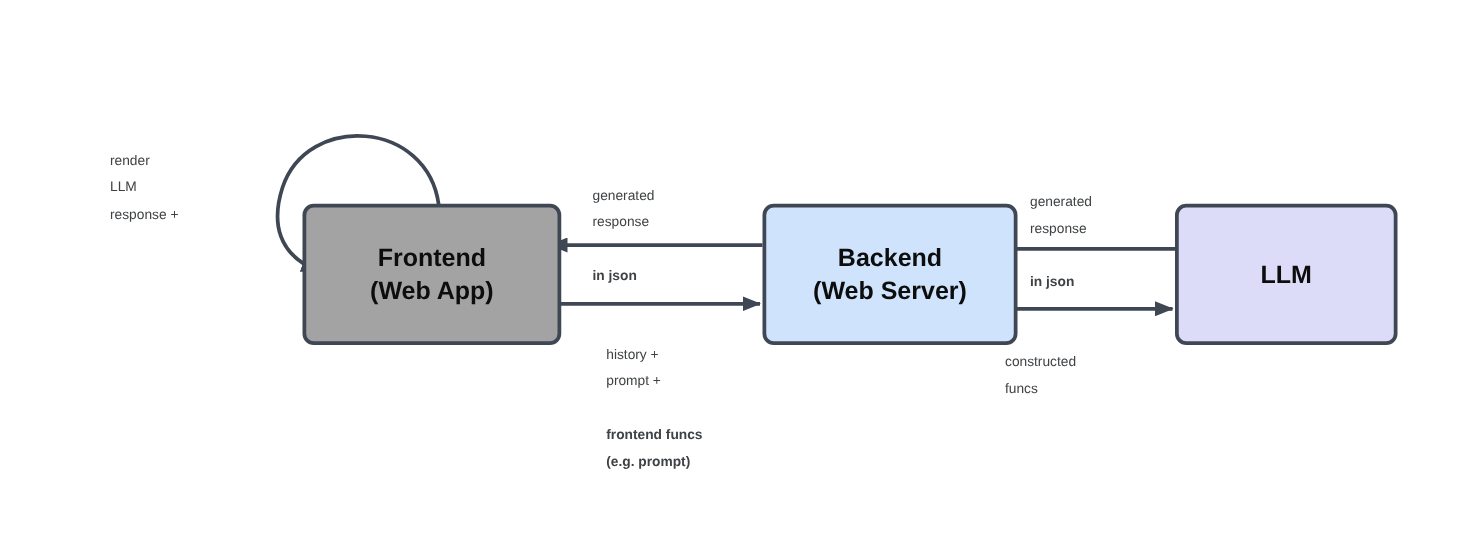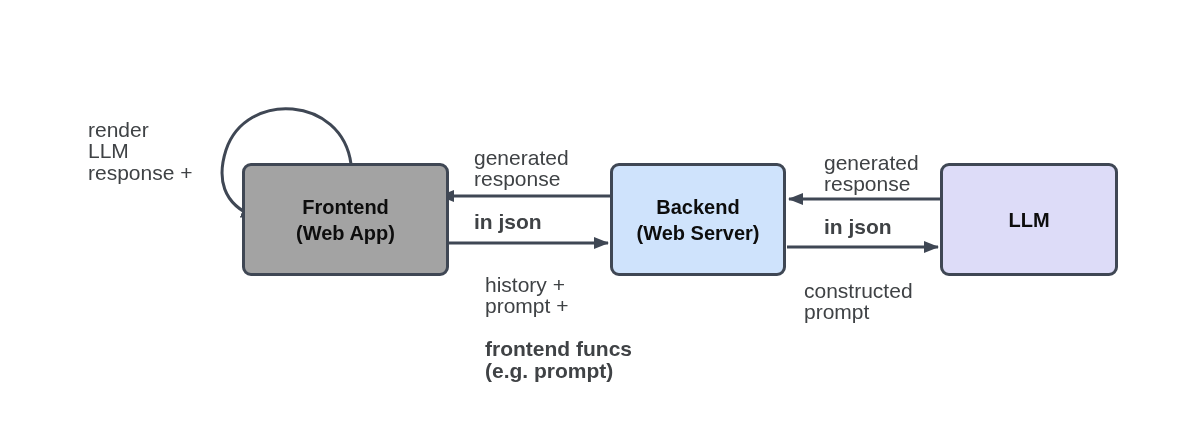--- a/index.html
+++ b/index.html
@@ -30,25 +30,25 @@
     text-align: center;
   }
   .node-title {
     font-size: 20px;
     font-weight: bold;
     line-height: 26px;
     color: #0d0d0d;
     white-space: pre-line;
   }
   #node-frontend { left: 242px; width: 207px; background: #a3a3a3; }
-  #node-backend  { left: 610px; width: 176px; background: #cfe3fc; }
+  #node-backend  { left: 610px; width: 204px; background: #cfe3fc; }
   #node-llm      { left: 940px; width: 178px; background: #dddcf8; }
   .edge-label {
     position: absolute;
-    font-size: 21px;
+    font-size: 11px;
     line-height: 21.5px;
     color: #3f4245;
     white-space: pre-line;
   }
   .edge-label .lbl-regular { display: block; white-space: pre-line; }
   .edge-label .lbl-bold { display: block; white-space: pre-line; font-weight: bold; }
   #label-loop      { left: 88px;  top: 97px;  }
   #label-gen-fe    { left: 474px; top: 125px; }
   #label-hist      { left: 485px; top: 252px; }
   #label-gen-be    { left: 824px; top: 130px; }
@@ -111,16 +111,16 @@
   </div>
 
   <div class="edge-label" id="label-gen-be">
     <span class="lbl-regular">generated
 response</span>
     <span class="lbl-bold">in json</span>
   </div>
 
   <div class="edge-label" id="label-prompt">
     <span class="lbl-regular">constructed
-prompt</span>
+funcs</span>
   </div>
 
 </div>
 
 </body></html>

